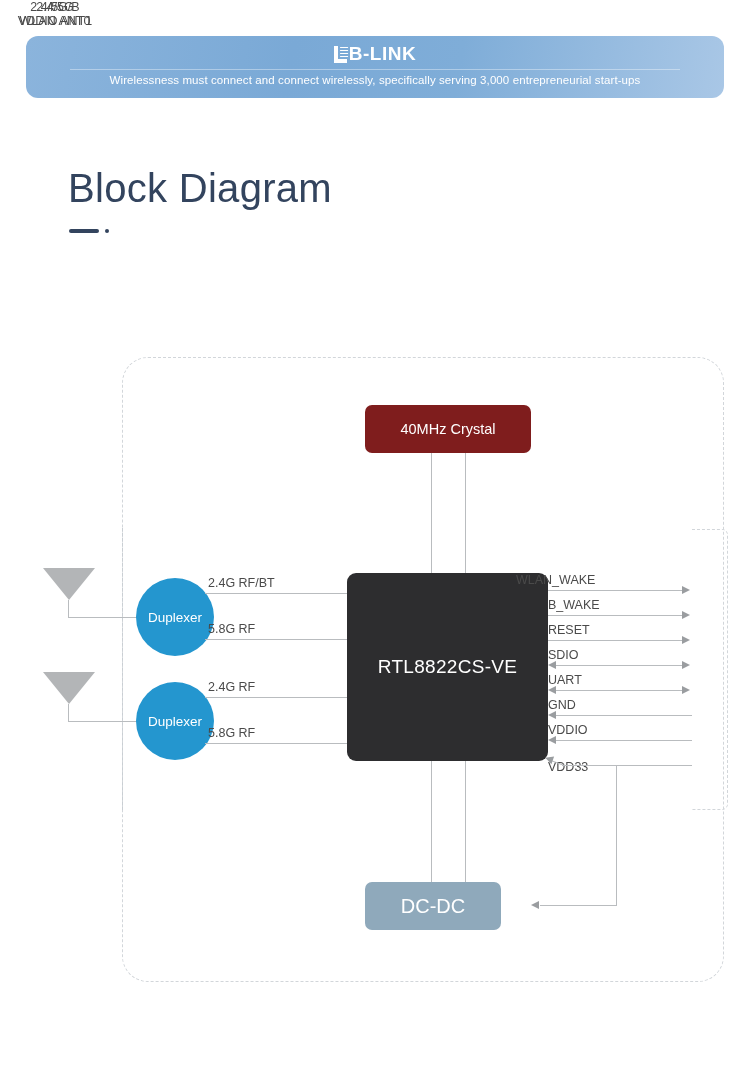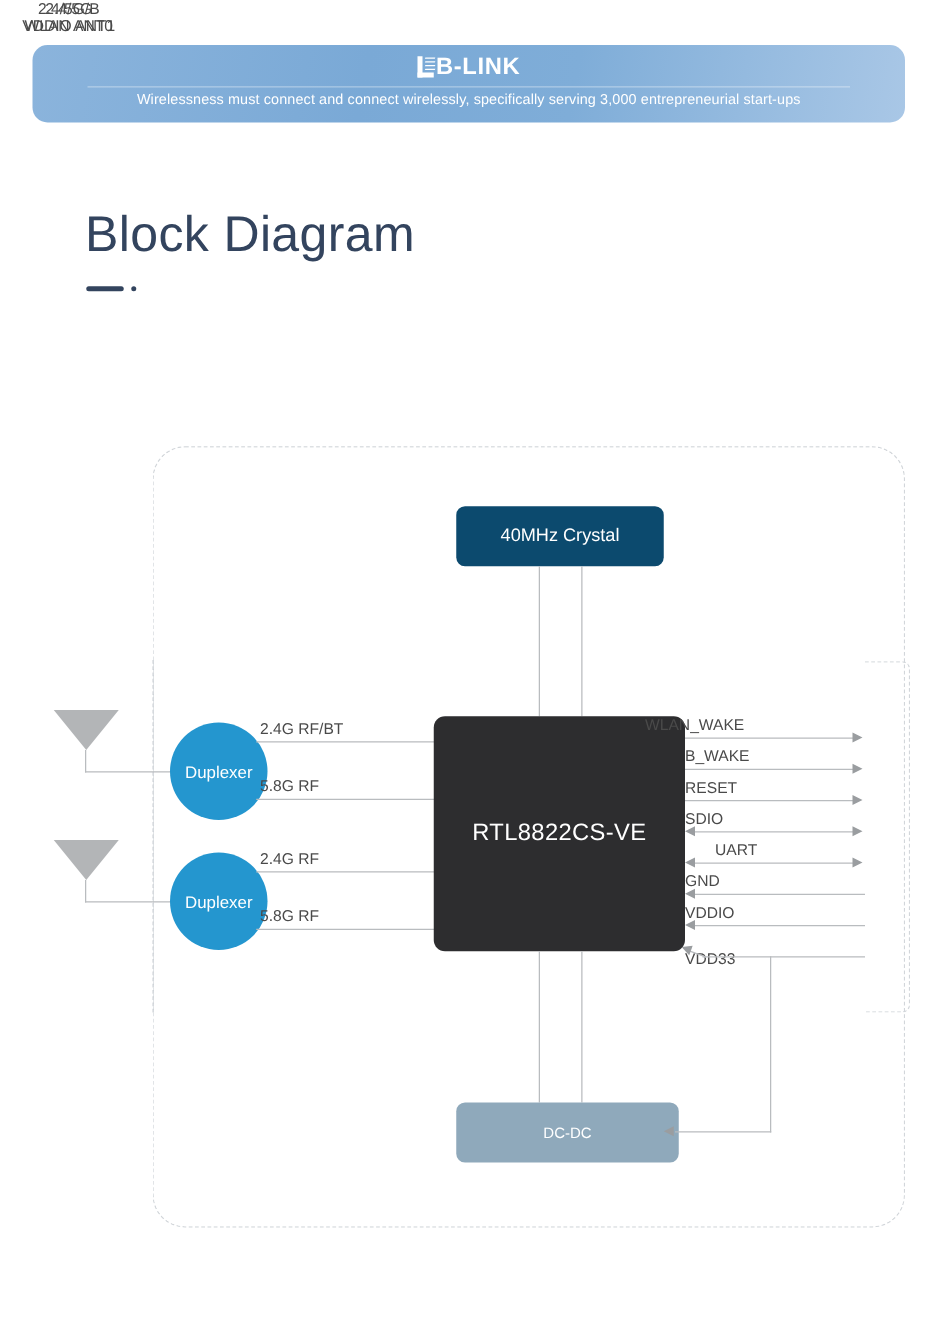--- a/index.html
+++ b/index.html
@@ -134,38 +134,38 @@
     width: 0; height: 282px;
     border-left: 1.4px dashed #c9ced3;
   }
 
   
   .block { position: absolute; display: flex; align-items: center; justify-content: center; color: #ffffff; }
 
   .crystal {
     left: 365px; top: 405px;
     width: 166px; height: 48px;
-    background: #0c4a6e;
+    background: #7f1d1d;
     border-radius: 7px;
     font-size: 14.5px;
   }
   .chip {
     left: 347px; top: 573px;
     width: 201px; height: 188px;
     background: #2d2d2f;
     border-radius: 9px;
     font-size: 19px;
     letter-spacing: .3px;
   }
   .dcdc {
     left: 365px; top: 882px;
-    width: 178px; height: 48px;
+    width: 136px; height: 48px;
     background: #8fa9bb;
     border-radius: 7px;
-    font-size: 12px;
+    font-size: 20px;
   }
   .duplexer {
     width: 78px; height: 78px;
     border-radius: 50%;
     background: #2496cf;
     font-size: 13.5px;
   }
   .dup1 { left: 136px; top: 578px; }
   .dup2 { left: 136px; top: 682px; }
 
@@ -296,21 +296,21 @@
 
     <div class="wirelabel" style="left:548px; top:623px; width:144px;">RESET</div>
     <div class="wire h" style="left:548px; top:640px; width:136px;"></div>
     <div class="arrow right" style="left:682px; top:636px;"></div>
 
     <div class="wirelabel" style="left:548px; top:648px; width:144px;">SDIO</div>
     <div class="wire h" style="left:556px; top:665px; width:128px;"></div>
     <div class="arrow right" style="left:682px; top:661px;"></div>
     <div class="arrow left" style="left:548px; top:661px;"></div>
 
-    <div class="wirelabel" style="left:548px; top:673px; width:144px;padding-left:24px;">UART</div>
+    <div class="wirelabel" style="left:548px; top:673px; width:144px;">UART</div>
     <div class="wire h" style="left:556px; top:690px; width:128px;"></div>
     <div class="arrow right" style="left:682px; top:686px;"></div>
     <div class="arrow left" style="left:548px; top:686px;"></div>
 
     <div class="wirelabel" style="left:548px; top:698px; width:144px;">GND</div>
     <div class="wire h" style="left:556px; top:715px; width:136px;"></div>
     <div class="arrow left" style="left:548px; top:711px;"></div>
 
     <div class="wirelabel" style="left:548px; top:723px; width:144px;">VDDIO</div>
     <div class="wire h" style="left:556px; top:740px; width:136px;"></div>

